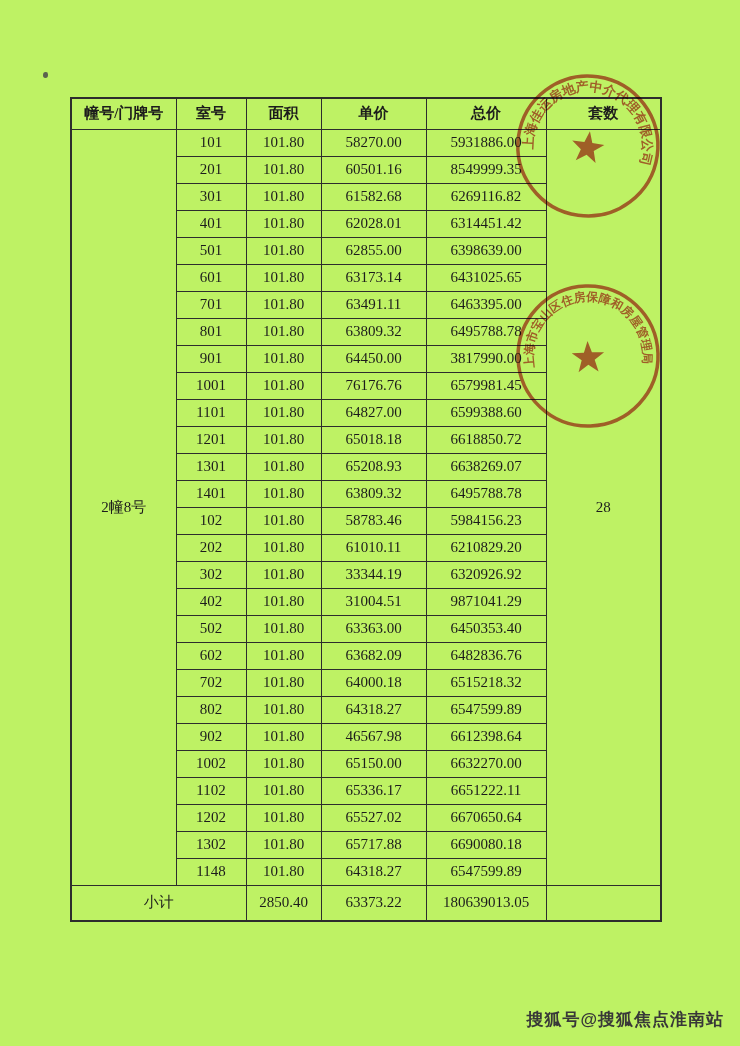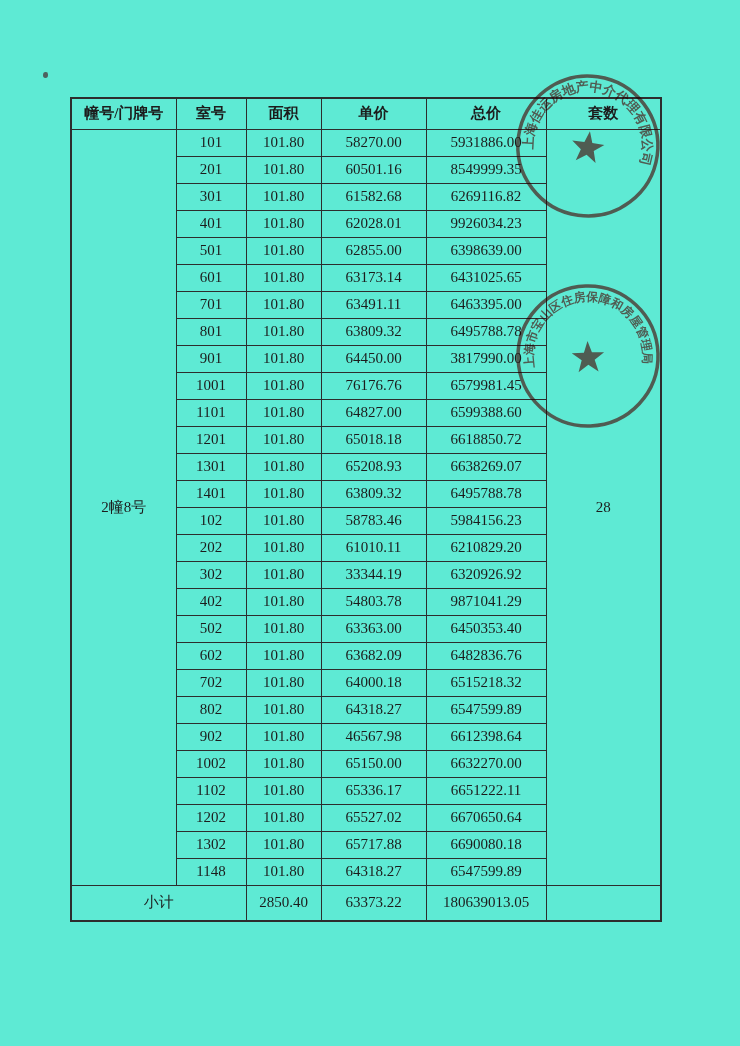--- a/index.html
+++ b/index.html
@@ -5,21 +5,21 @@
   * { margin:0; padding:0; box-sizing:border-box; }
   html,body { width:740px; }
   body {
     font-family:"Liberation Sans", sans-serif;
     background:#e9e9e7;
   }
   .page {
     position:relative;
     width:740px;
     height:1046px;
-    background:#5eead4;
+    background:#bef264;
     overflow:hidden;
   }
   
   table.price-table {
     position:absolute;
     left:70px;
     top:97px;
     width:590px;
     border-collapse:collapse;
     table-layout:fixed;
@@ -120,21 +120,21 @@
         <tr>
           <td>301</td>
           <td>101.80</td>
           <td>61582.68</td>
           <td>6269116.82</td>
         </tr>
         <tr>
           <td>401</td>
           <td>101.80</td>
           <td>62028.01</td>
-          <td>9926034.23</td>
+          <td>6314451.42</td>
         </tr>
         <tr>
           <td>501</td>
           <td>101.80</td>
           <td>62855.00</td>
           <td>6398639.00</td>
         </tr>
         <tr>
           <td>601</td>
           <td>101.80</td>
@@ -203,21 +203,21 @@
         </tr>
         <tr>
           <td>302</td>
           <td>101.80</td>
           <td>33344.19</td>
           <td>6320926.92</td>
         </tr>
         <tr>
           <td>402</td>
           <td>101.80</td>
-          <td>54803.78</td>
+          <td>31004.51</td>
           <td>9871041.29</td>
         </tr>
         <tr>
           <td>502</td>
           <td>101.80</td>
           <td>63363.00</td>
           <td>6450353.40</td>
         </tr>
         <tr>
           <td>602</td>
@@ -300,14 +300,15 @@
     <defs>
       <path id="arc2" d="M 24.9 96.2 A 55 55 0 1 1 131.1 96.2" fill="none"></path>
     </defs>
     <circle cx="78" cy="82" r="70" fill="none" stroke="currentColor" stroke-width="3.5"></circle>
     <text font-size="12">
       <textPath href="#arc2" startOffset="50%" text-anchor="middle">上海市宝山区住房保障和房屋管理局</textPath>
     </text>
     <polygon fill="currentColor" points="78,67 74,78.5 61.8,78.8 71.5,86.1 68,97.8 78,90.8 88,97.8 84.5,86.1 94.2,78.8 82,78.5"></polygon>
   </svg>
 
+  <div class="watermark">搜狐号@搜狐焦点淮南站</div>
 
 </div>
 
 </body></html>

